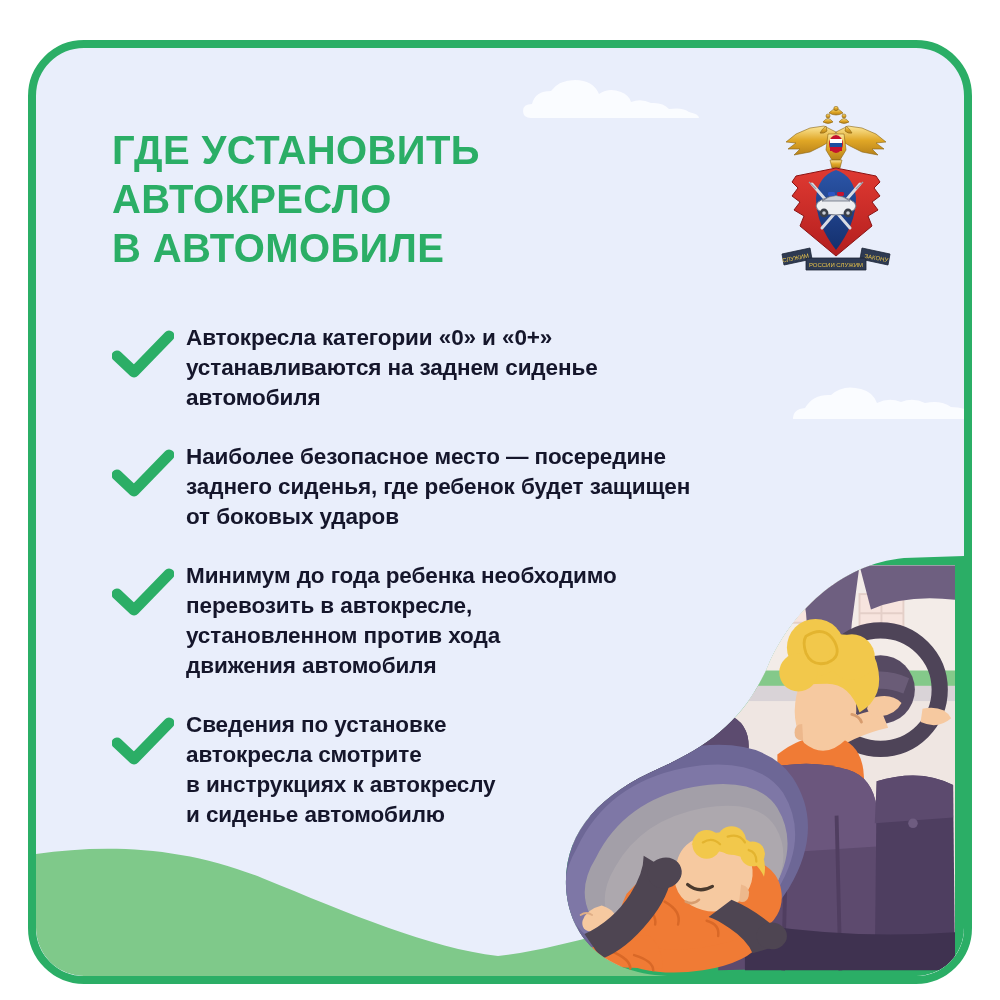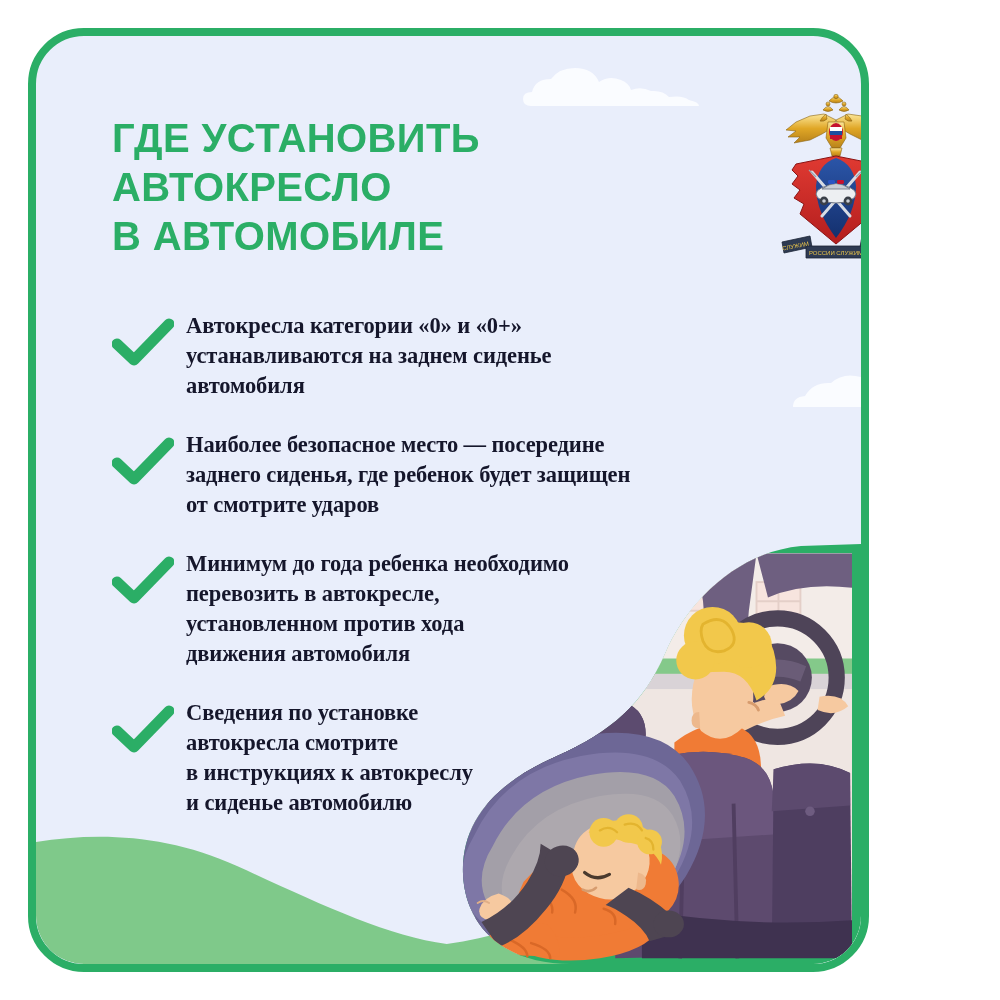--- a/index.html
+++ b/index.html
@@ -11,22 +11,22 @@
   }
   #poster{
     position:relative;
     width:1000px;height:1000px;
     background:#ffffff;
     overflow:hidden;
   }
   
   .card{
     position:absolute;
-    left:28px;top:28px;
-    width:841px;height:944px;
+    left:28px;top:40px;
+    width:944px;height:944px;
     box-sizing:border-box;
     border:8px solid #2BAE66;
     border-radius:56px;
     background:#E9EEFB;
     overflow:hidden;
   }
   .card-inner{
     position:absolute;inset:0;
     overflow:hidden;
     border-radius:48px;
@@ -55,21 +55,20 @@
     position:absolute;
     left:740px;top:58px;
     width:120px;height:170px;
   }
   .emblem svg{display:block;width:100%;height:100%;}
   
   .list{
     position:absolute;
     left:76px;top:272px;
     width:700px;
-    font-family:Liberation Serif, serif;
   }
   .bullet{
     position:relative;
     display:flex;
     align-items:flex-start;
     margin-bottom:26px;
   }
   .check{
     flex:0 0 auto;
     width:62px;height:50px;
@@ -214,21 +213,21 @@
         </div>
 
         <div class="bullet">
           <span class="check">
             <svg viewBox="0 0 62 50" xmlns="http://www.w3.org/2000/svg">
               <path d="M5 26 L22 42 L57 6" fill="none" stroke="#2BAE66" stroke-width="11" stroke-linecap="round" stroke-linejoin="round"></path>
             </svg>
           </span>
           <span class="btext">Наиболее безопасное место — посередине
 заднего сиденья, где ребенок будет защищен
-от смотрите ударов</span>
+от боковых ударов</span>
         </div>
 
         <div class="bullet">
           <span class="check">
             <svg viewBox="0 0 62 50" xmlns="http://www.w3.org/2000/svg">
               <path d="M5 26 L22 42 L57 6" fill="none" stroke="#2BAE66" stroke-width="11" stroke-linecap="round" stroke-linejoin="round"></path>
             </svg>
           </span>
           <span class="btext">Минимум до года ребенка необходимо
 перевозить в автокресле,

